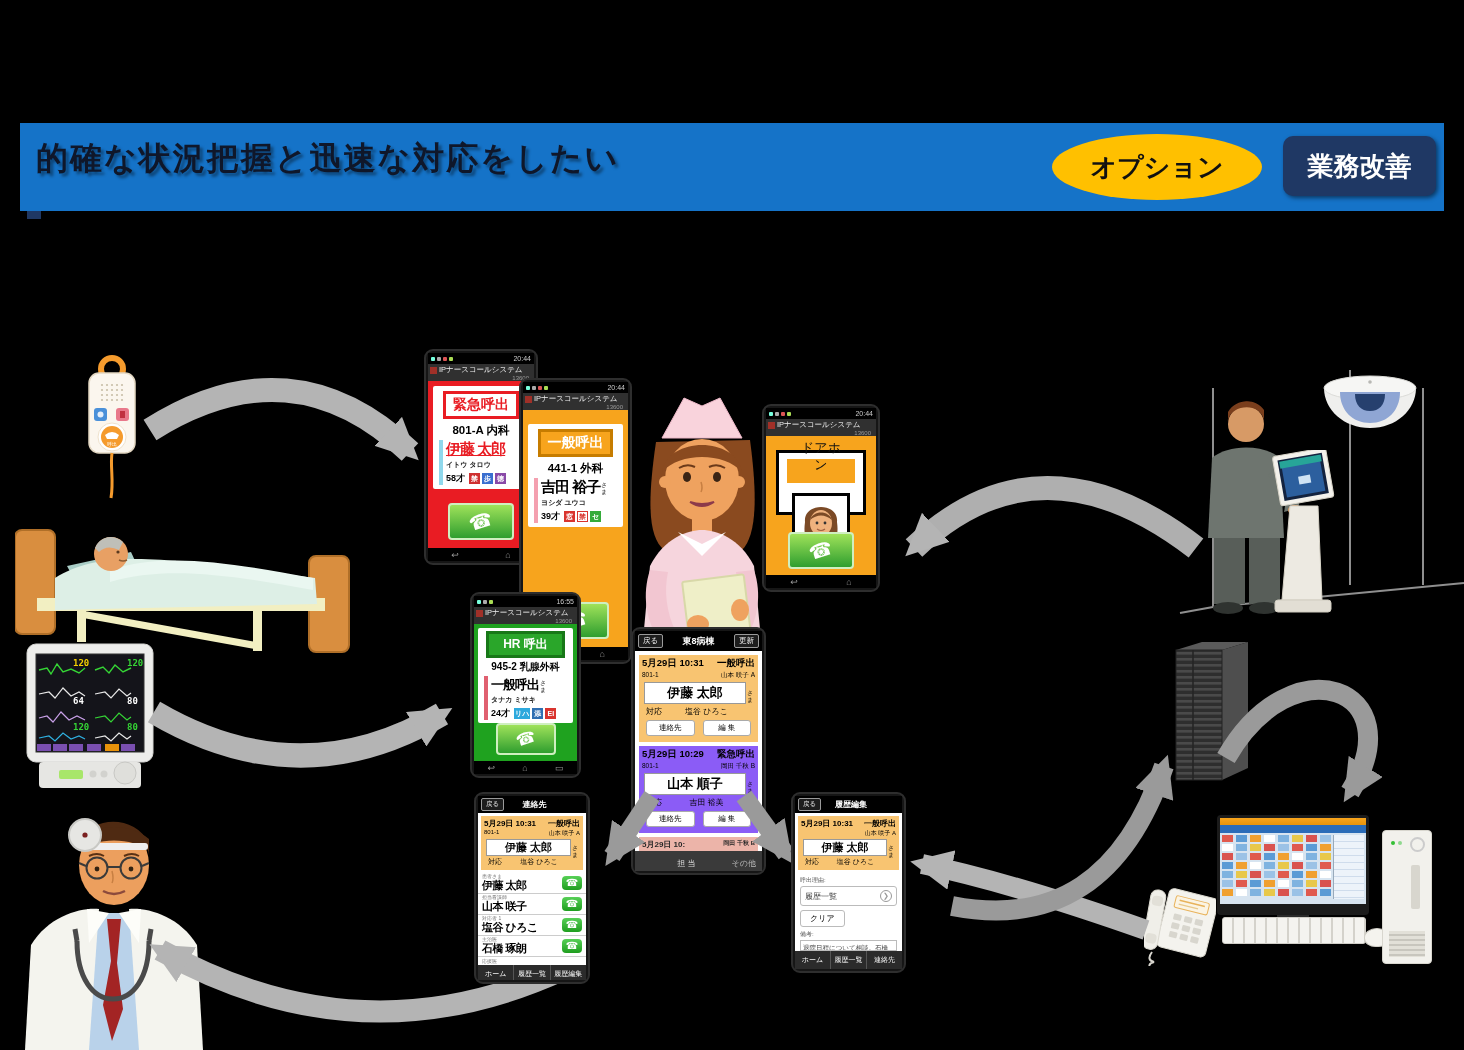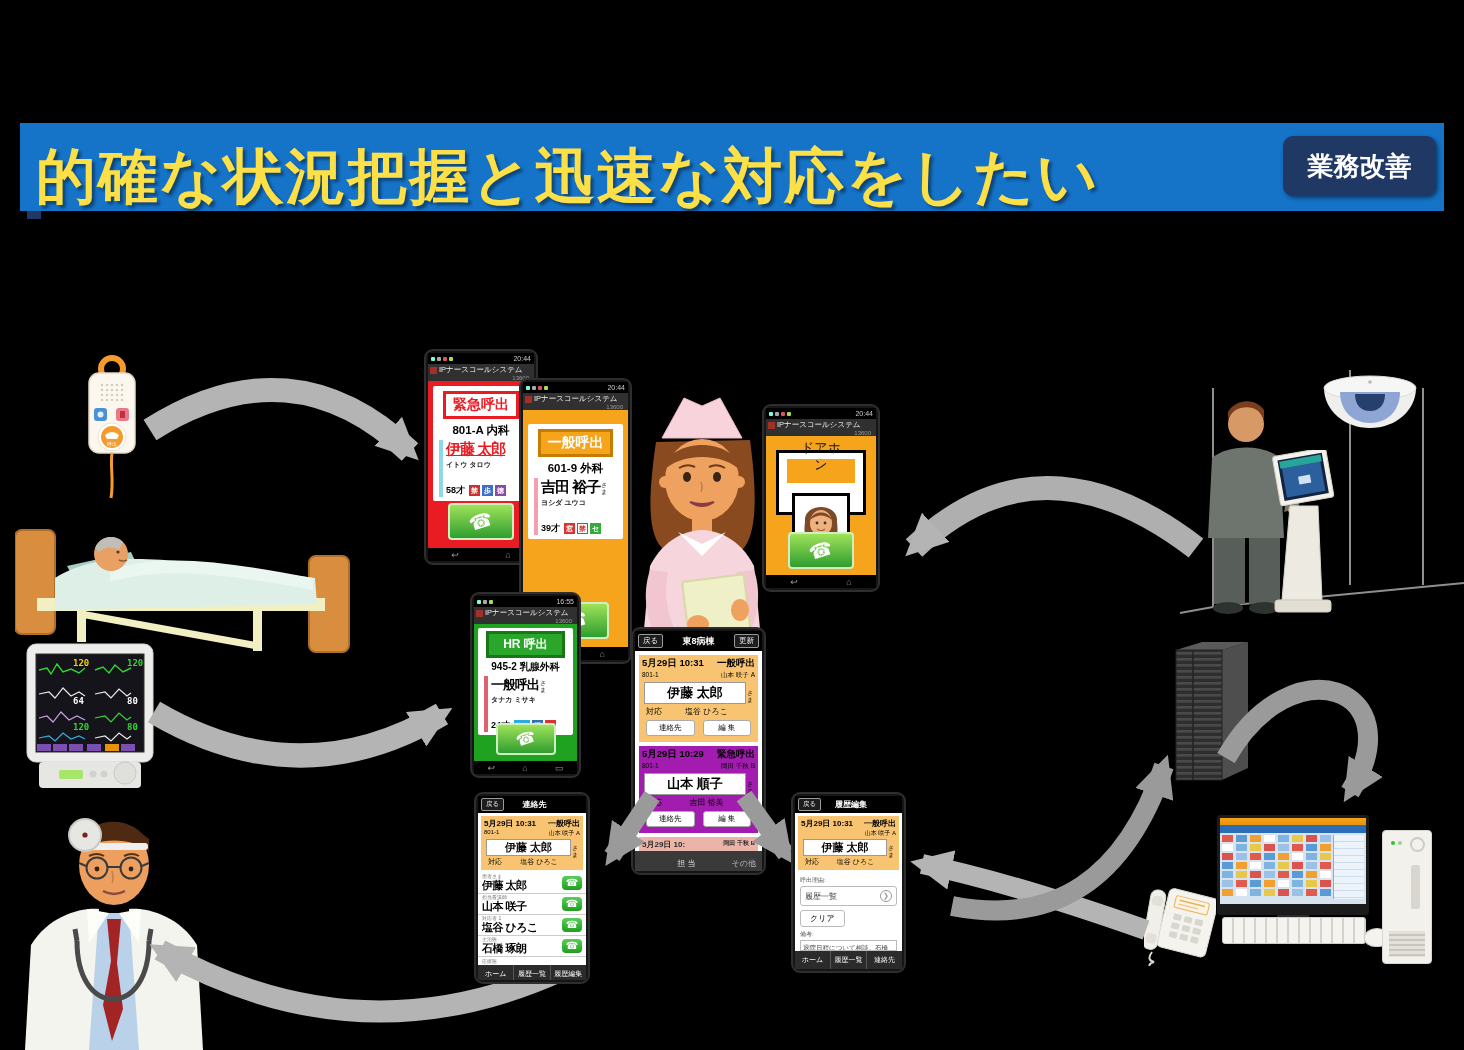--- a/index.html
+++ b/index.html
@@ -1,20 +1,20 @@
 <!DOCTYPE html>
 <html><head>
 <meta charset="utf-8">
 <style>
   html,body{margin:0;padding:0;background:#000;}
   #stage{position:relative;width:1464px;height:1050px;background:#000;overflow:hidden;
          font-family:"Liberation Sans",sans-serif;}
   
   .hdr{position:absolute;left:20px;top:123px;width:1424px;height:88px;background:#1573C8;z-index:1;}
-  .hdr-title{position:absolute;left:16px;top:14px;color:#fde047;font-size:60px;font-weight:bold;
+  .hdr-title{position:absolute;left:16px;top:14px;color:#0f172a;font-size:32px;font-weight:bold;
              letter-spacing:2px;text-shadow:3px 3px 3px rgba(0,0,0,.4);white-space:nowrap;}
   .badge-opt{position:absolute;left:1032px;top:11px;width:210px;height:66px;background:#FFC000;
              border-radius:50%;display:flex;align-items:center;justify-content:center;
              color:#111;font-size:26px;font-weight:bold;}
   .badge-imp{position:absolute;left:1263px;top:13px;width:153px;height:60px;background:#1F3864;
              border-radius:10px;display:flex;align-items:center;justify-content:center;
              color:#fff;font-size:26px;font-weight:bold;box-shadow:2px 2px 4px rgba(0,0,0,.5);}
   .hdr-tab{position:absolute;left:27px;top:205px;width:14px;height:14px;background:#1F3864;z-index:0;}
   
   .phone{position:absolute;background:#161616;border:2px solid #2e2e2e;border-radius:9px;
@@ -31,21 +31,21 @@
         align-items:center;font-size:9px;flex:none;}
   
   .callcard{background:#fff;margin:5px;padding:3px 4px;border-radius:2px;}
   .calltype{font-weight:bold;text-align:center;font-size:14px;padding:2px 0;margin:2px 6px 4px 6px;white-space:nowrap;}
   .room{font-size:11.5px;font-weight:bold;text-align:center;margin:2px 0;white-space:nowrap;}
   .pblock{border-left:4px solid #7FD4E8;padding-left:3px;margin:1px 0 1px 2px;}
   .pnamewrap{display:flex;align-items:flex-start;}
   .pname{font-size:15px;font-weight:bold;white-space:nowrap;letter-spacing:-1px;}
   .sama{writing-mode:vertical-rl;font-size:6px;margin-left:1px;line-height:1;}
   .kana{font-size:7px;font-weight:bold;color:#222;margin-top:1px;white-space:nowrap;}
-  .agerow{display:flex;gap:2px;align-items:center;margin-top:14px;}
+  .agerow{display:flex;gap:2px;align-items:center;margin-top:2px;}
   .age{font-size:9px;font-weight:bold;margin-right:2px;}
   .attr{min-width:11px;height:11px;padding:0 1px;font-size:7px;color:#fff;display:flex;align-items:center;
         justify-content:center;font-weight:bold;box-sizing:border-box;}
   .callbtn{position:absolute;bottom:8px;left:50%;transform:translateX(-50%);width:62px;height:33px;
            border-radius:4px;background:linear-gradient(#9FE25A,#2F9E2F);border:2px solid #CFEFC0;
            display:flex;align-items:center;justify-content:center;cursor:pointer;}
   .callbtn span{color:#fff;font-size:19px;transform:rotate(-18deg);line-height:1;}
   
   .whead{background:#000;height:20px;display:flex;align-items:center;justify-content:space-between;
          padding:0 3px;color:#fff;flex:none;}
@@ -128,20 +128,21 @@
   svg{display:block;}
 </style>
 </head>
 <body>
 
 <div id="stage">
 
   <div class="hdr-tab"></div>
   <div class="hdr">
     <div class="hdr-title">的確な状況把握と迅速な対応をしたい</div>
+    <div class="badge-opt">オプション</div>
     <div class="badge-imp">業務改善</div>
   </div>
 
   <svg class="abs" style="left:1100px;top:365px;z-index:1" width="364" height="290">
     <line x1="113" y1="23" x2="113" y2="242" stroke="#8f8f8f" stroke-width="2"></line>
     <line x1="250" y1="5" x2="250" y2="220" stroke="#8f8f8f" stroke-width="2"></line>
     <line x1="323" y1="23" x2="323" y2="220" stroke="#8f8f8f" stroke-width="2"></line>
     <line x1="113" y1="242" x2="364" y2="218" stroke="#8f8f8f" stroke-width="2"></line>
     <line x1="80" y1="248" x2="113" y2="242" stroke="#8f8f8f" stroke-width="2"></line>
   </svg>
@@ -503,21 +504,21 @@
         </span>
       <span>20:44</span>
     </div>
     <div class="tbar">
       <span class="spk"></span><span>IPナースコールシステム</span>
       <span class="sub">13600</span>
     </div>
     <div class="screen" style="background:#F7A41D">
       <div class="callcard" style="margin-top:14px">
         <div class="calltype" style="color:#fff;background:#F7A41D;border:3px solid #C67C00">一般呼出</div>
-        <div class="room">601-9 外科</div>
+        <div class="room">441-1 外科</div>
         <div class="pblock" style="border-color:#F4A0B0">
           <div class="pnamewrap">
             <div class="pname">吉田 裕子</div>
             <div class="sama">さま</div>
           </div>
           <div class="kana">ヨシダ ユウコ</div>
           <div class="agerow">
             <span class="age">39才</span>
             <span class="attr" style="background-color: rgb(217, 52, 46);">窓</span>
             <span class="attr" style="border: 1px solid rgb(217, 52, 46); background-color: rgb(255, 255, 255); color: rgb(217, 52, 46);">禁</span>
@@ -640,21 +641,21 @@
         <div class="r4">
             <span>対応</span>
             <span>塩谷 ひろこ</span>
             <span></span>
           </div>
         <div class="wbtns">
           <span class="wb">連絡先</span>
           <span class="wb">編 集</span>
         </div>
       </div>
-      <div class="wcard" style="background:#a21caf">
+      <div class="wcard" style="background:#8b5cf6">
         <div class="r1">
             <span>5月29日 10:29</span>
             <span>緊急呼出</span>
           </div>
         <div class="r2">
             <span>801-1</span>
             <span>岡田 千秋 B</span>
           </div>
         <div class="nbox">
             <span class="nboxin">山本 順子</span>

